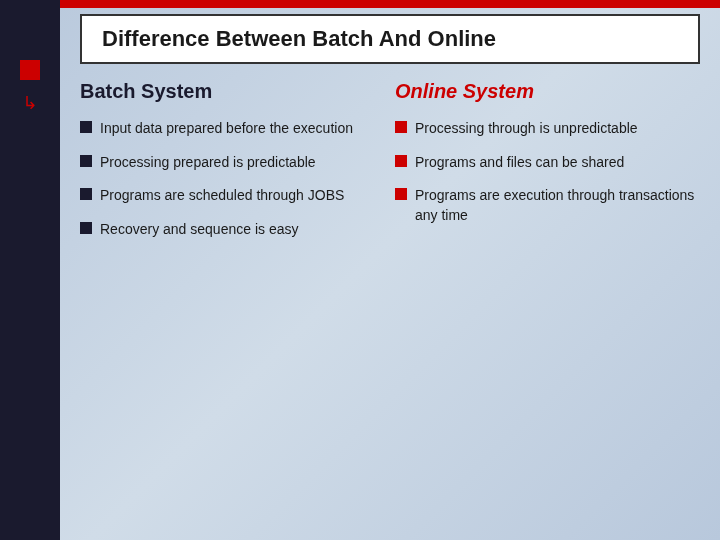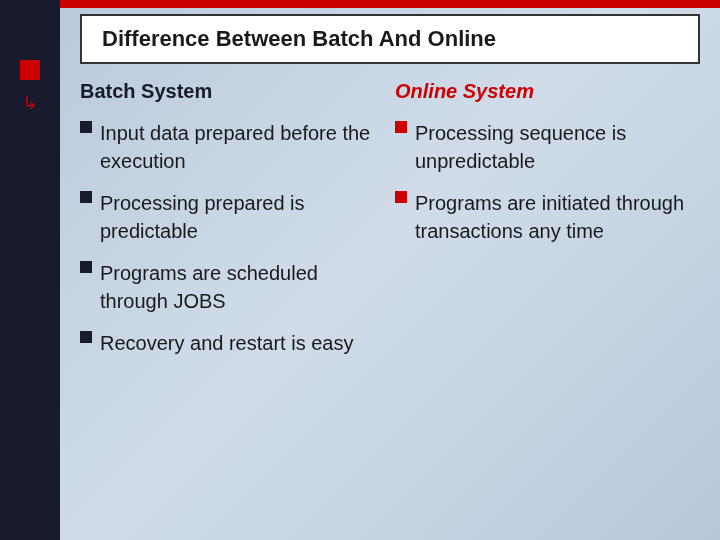--- a/index.html
+++ b/index.html
@@ -101,21 +101,21 @@
 
     .col-header.online {
       color: #cc0000;
       font-style: italic;
     }
 
     .bullet-item {
       display: flex;
       align-items: flex-start;
       margin-bottom: 14px;
-      font-size: 20px;
+      font-size: 14px;
       line-height: 1.4;
       color: #1a1a1a;
     }
 
     .bullet-square {
       width: 12px;
       height: 12px;
       background: #1a1a2e;
       flex-shrink: 0;
       margin-top: 2px;
@@ -162,31 +162,35 @@
         <div class="bullet-item">
           <div class="bullet-square"></div>
           <span class="bullet-text">Processing prepared is predictable</span>
         </div>
         <div class="bullet-item">
           <div class="bullet-square"></div>
           <span class="bullet-text">Programs are scheduled through JOBS</span>
         </div>
         <div class="bullet-item">
           <div class="bullet-square"></div>
-          <span class="bullet-text">Recovery and restart is easy</span>
+          <span class="bullet-text">Recovery and sequence is easy</span>
         </div>
       </div>
 
       <div class="col-right">
         <div class="col-header online">Online System</div>
 
         <div class="bullet-item">
           <div class="bullet-square red"></div>
-          <span class="bullet-text">Processing sequence is unpredictable</span>
+          <span class="bullet-text">Processing through is unpredictable</span>
         </div>
         <div class="bullet-item">
           <div class="bullet-square red"></div>
-          <span class="bullet-text">Programs are initiated through transactions any time</span>
+          <span class="bullet-text">Programs and files can be shared</span>
+        </div>
+        <div class="bullet-item">
+          <div class="bullet-square red"></div>
+          <span class="bullet-text">Programs are execution through transactions any time</span>
         </div>
       </div>
     </div>
   </div>
 </div>
 
 </body></html>

